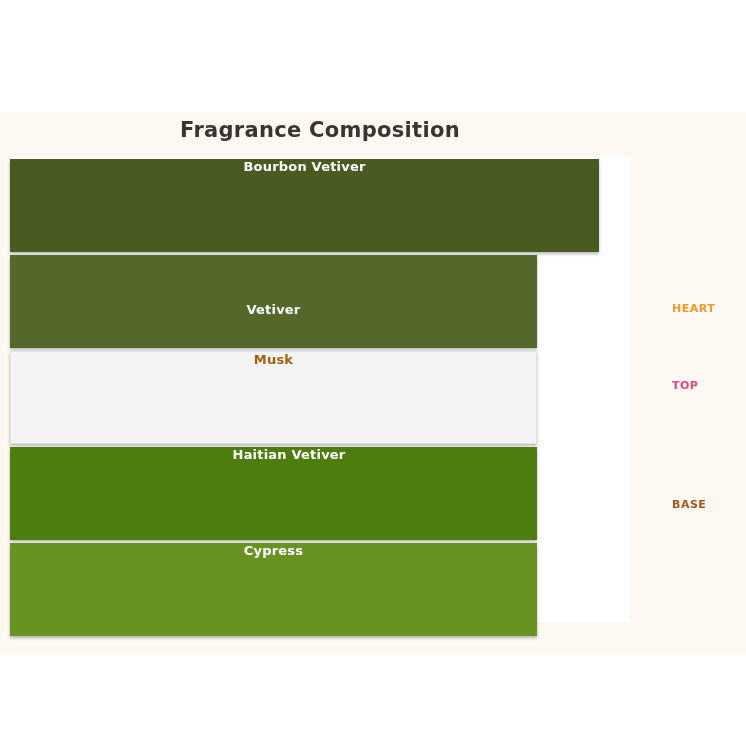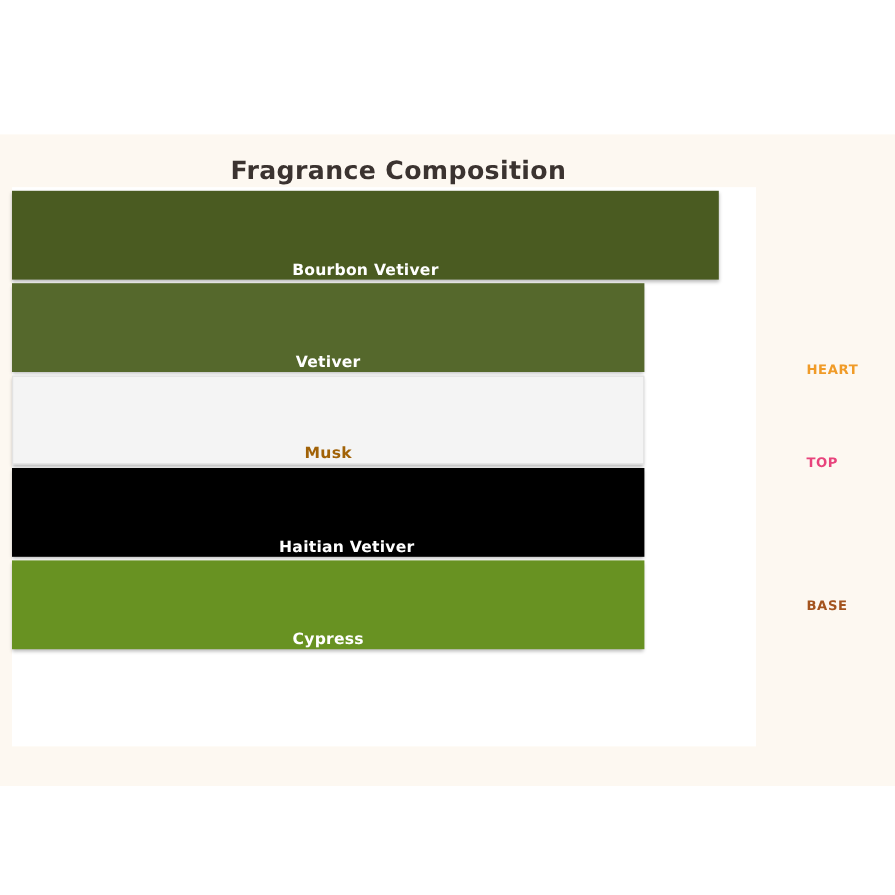--- a/index.html
+++ b/index.html
@@ -9,35 +9,35 @@
     background:#ffffff;
     font-family:"DejaVu Sans","Liberation Sans",sans-serif;
     overflow:hidden;
   }
   .cream-band{
     position:absolute;left:0;top:112px;width:746px;height:543px;
     background:#fdf8f1;
   }
   .chart-title{
     position:absolute;left:10px;top:118px;width:620px;
-    margin:12px;text-align:center;
+    margin:0;text-align:center;
     font-size:21px;font-weight:bold;color:#3b3330;
     letter-spacing:0.3px;
   }
   .chart-panel{
     position:absolute;left:10px;top:156px;width:620px;height:466px;
     background:#ffffff;
   }
   .bars{
     position:absolute;left:0;top:3px;width:100%;
     display:flex;flex-direction:column;gap:3px;
   }
   .bar{
-    height:74px;
-    display:flex;align-items:flex-end;justify-content:center;
+    height:93px;
+    display:flex;align-items:flex-start;justify-content:center;
     box-shadow:0 2px 3px rgba(0,0,0,0.28);
     box-sizing:border-box;
   }
   .bar.light{border:1px solid #e2e2e2;}
   .bar span{
     font-size:13px;font-weight:bold;letter-spacing:0.2px;
   }
   .side-labels{position:absolute;left:0;top:0;width:100%;height:100%;pointer-events:none;}
   .side-label{
     position:absolute;left:672px;
@@ -57,21 +57,21 @@
     <div class="bars" id="bars">
         <div class="bar" style="width: 95%; background: rgb(74, 91, 33);">
           <span style="color: rgb(255, 255, 255);">Bourbon Vetiver</span>
         </div>
         <div class="bar" style="width: 85%; background: rgb(85, 104, 44);">
           <span style="color: rgb(255, 255, 255); margin-top: 47px;">Vetiver</span>
         </div>
         <div class="bar light" style="width: 85%; background: rgb(244, 244, 244);">
           <span style="color: #a16207;">Musk</span>
         </div>
-        <div class="bar" style="width: 85%; background: #000000; padding-left: 31px;">
+        <div class="bar" style="width: 85%; background: #4d7c0f; padding-left: 31px;">
           <span style="color: rgb(255, 255, 255);">Haitian Vetiver</span>
         </div>
         <div class="bar" style="width: 85%; background: rgb(104, 146, 34);">
           <span style="color: rgb(255, 255, 255);">Cypress</span>
         </div>
       </div>
   </div>
   <div class="side-labels" id="side-labels">
       <div class="side-label" style="color: rgb(240, 155, 40);">HEART</div>
       <div class="side-label" style="color: rgb(232, 67, 124);">TOP</div>

